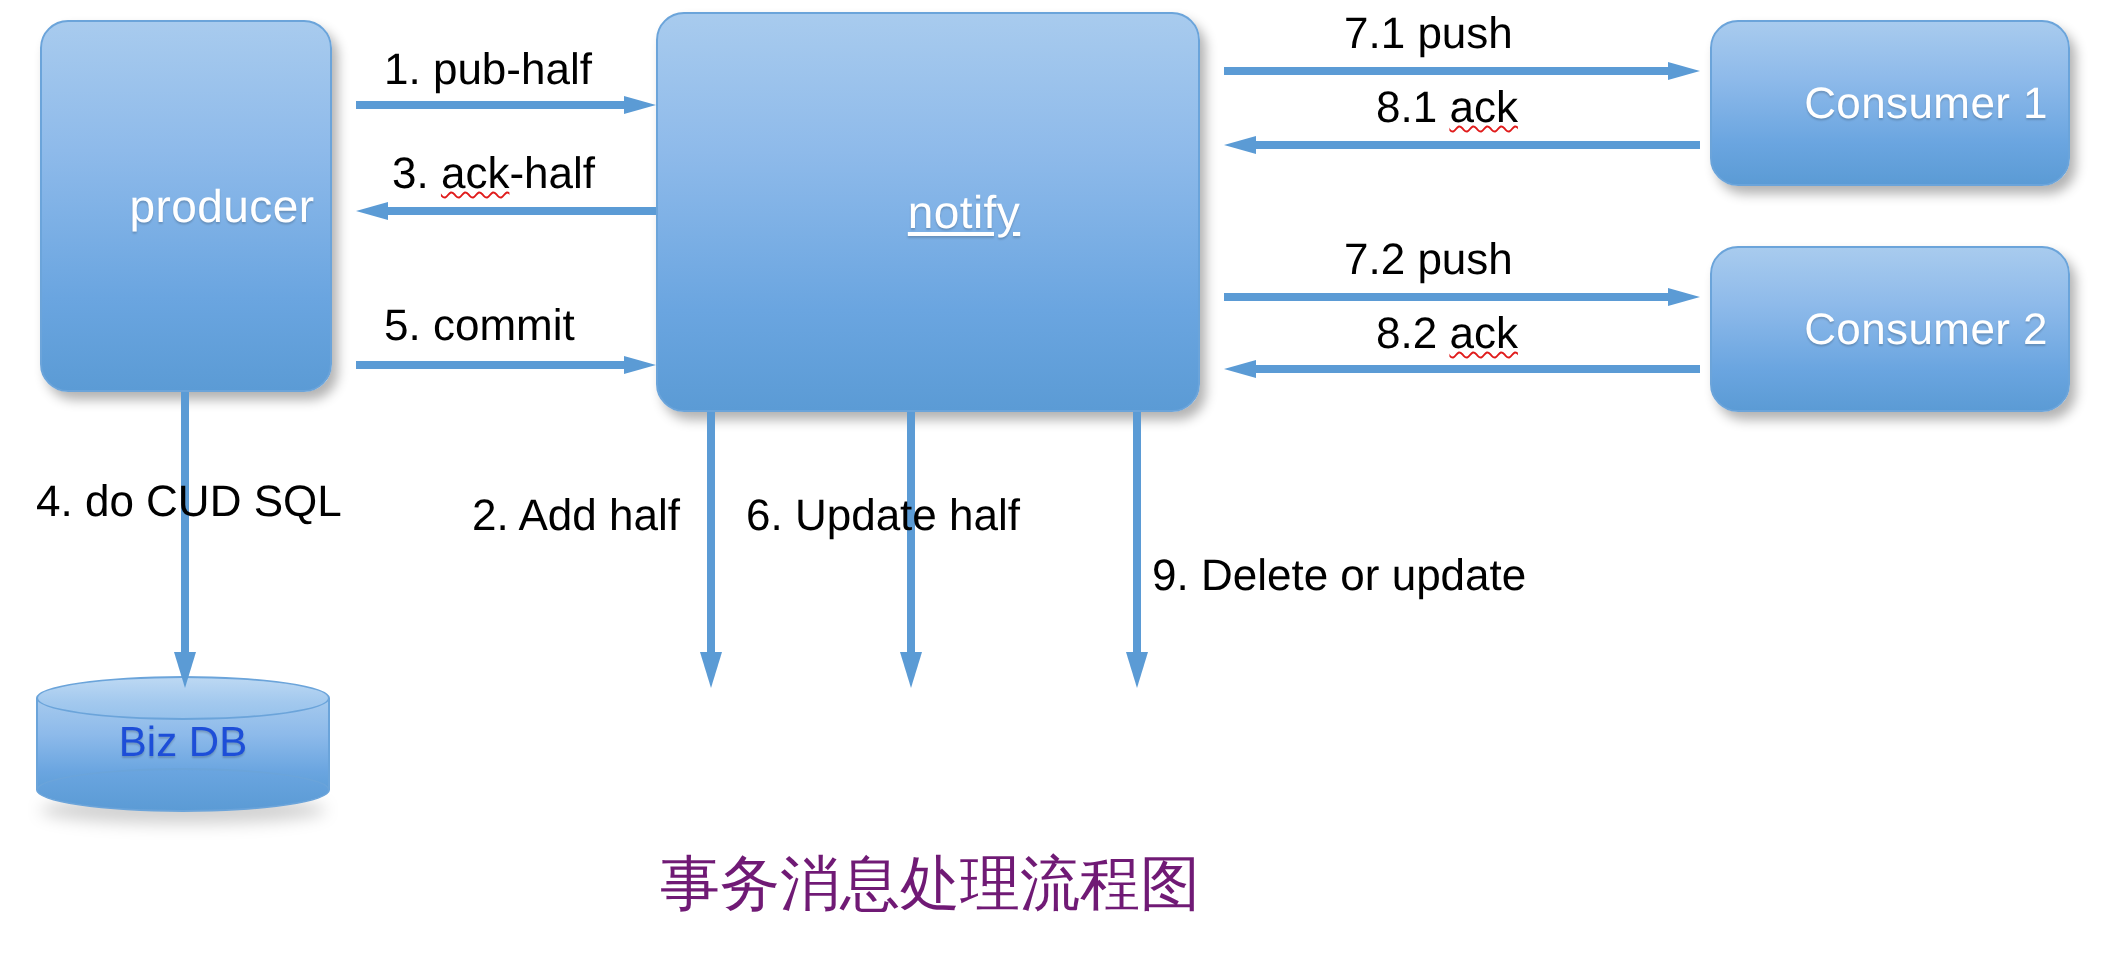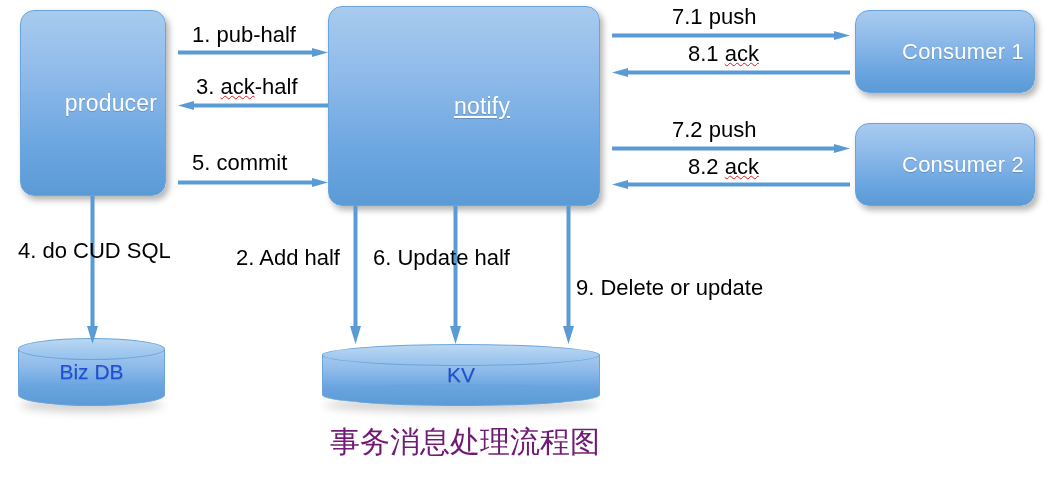--- a/index.html
+++ b/index.html
@@ -103,29 +103,20 @@
   <div class="cyl" style="left:18px;top:338px;width:147px;height:68px;">
     <div class="shade"></div>
     <div class="body"></div>
     <div class="bottom"></div>
     <div class="top"></div>
     <div class="cyl-label">
       <span style="font-size:21px;">Biz DB</span>
     </div>
   </div>
 
-  <div class="cyl" style="left:322px;top:344px;width:278px;height:62px;">
-    <div class="shade"></div>
-    <div class="body"></div>
-    <div class="bottom"></div>
-    <div class="top"></div>
-    <div class="cyl-label">
-      <span style="font-size:21px;">KV</span>
-    </div>
-  </div>
 
   <div class="harrow" style="left:178px;top:48px;width:150px;">
     <svg width="150" height="9" viewBox="0 0 150 9">
       <line x1="0" y1="4.5" x2="136" y2="4.5" stroke="#5b9bd5" stroke-width="4"></line>
       <polygon points="134,0 150,4.5 134,9" fill="#5b9bd5"></polygon>
     </svg>
   </div>
   <div class="elabel" style="left:192px;top:22px;font-size:22px;">
     <span>1. pub-half</span>
   </div>

